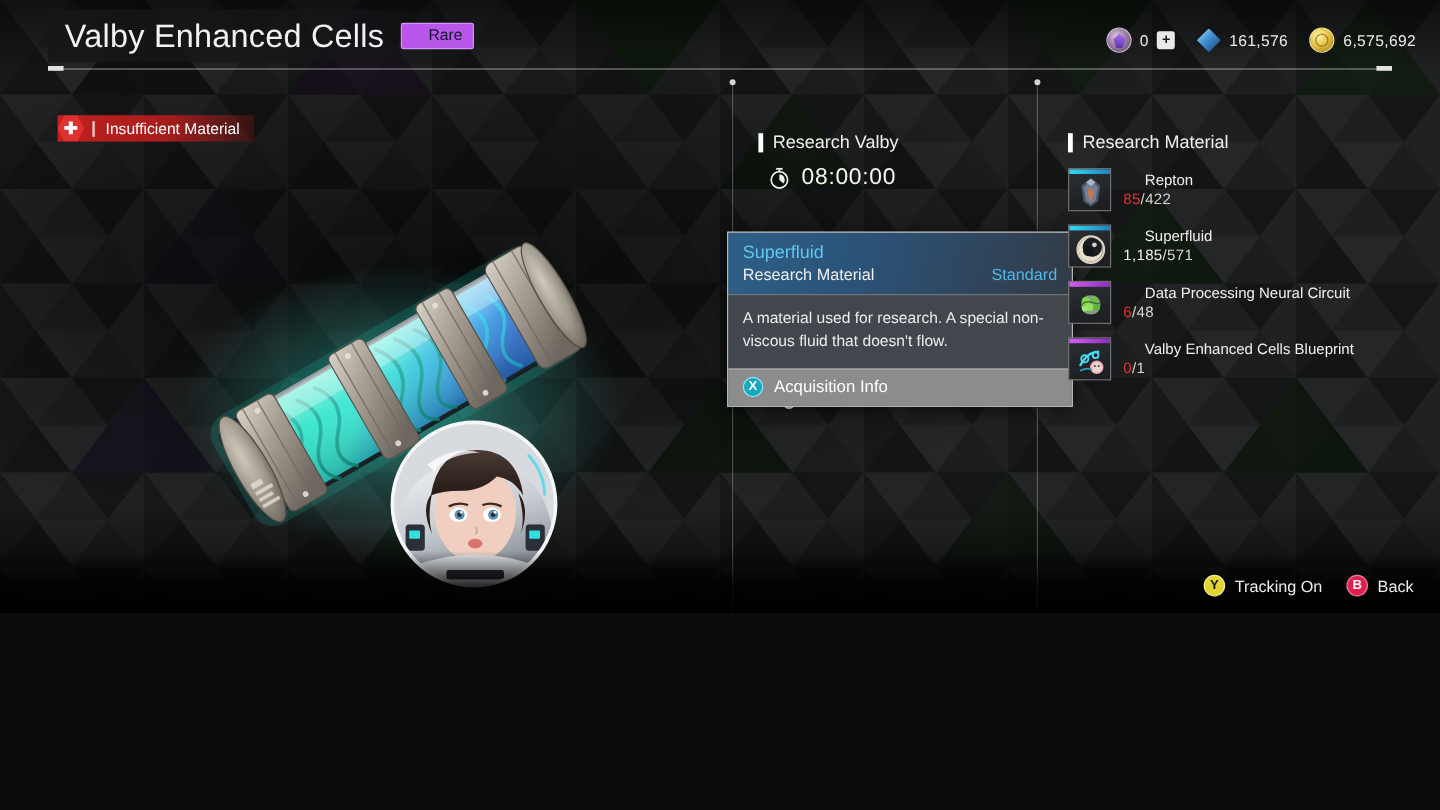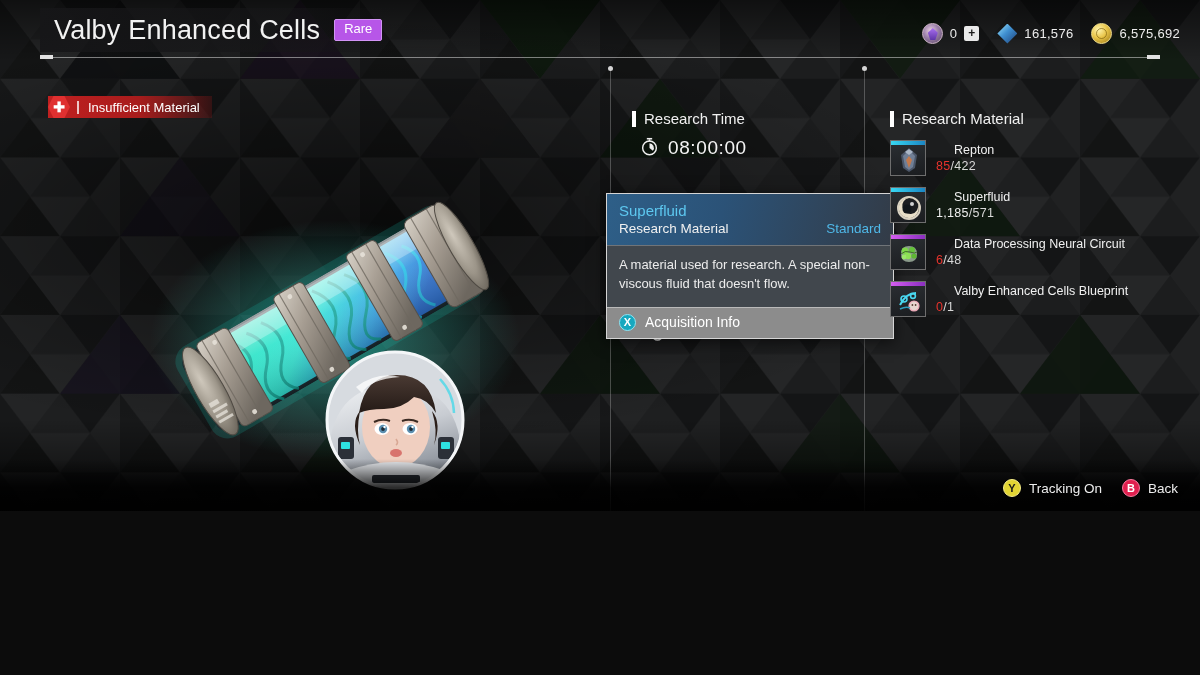--- a/index.html
+++ b/index.html
@@ -51,23 +51,23 @@
   }
   #page-title {
     font-size: 27px;
     font-weight: 400;
     color: #f2f2f2;
     letter-spacing: 0.2px;
     white-space: nowrap;
   }
   #rarity-badge {
     margin-left: 14px;
-    padding: 2px 9px 3px 9px;
+    padding: 2px 9px 3px 22px;
     font-size: 13px;
-    color: #ffffff;
+    color: #0f172a;
     background: #b756e8;
     border: 1px solid #d294f5;
     border-radius: 2px;
     line-height: 1.15;
   }
 
   
   #currency-bar {
     position: absolute;
     right: 20px; top: 23px;
@@ -150,21 +150,21 @@
   .vdiv:before { top: -2px; }
   .vdiv:after { bottom: -2px; }
   #vdiv-1 { left: 610px; top: 68px; height: 537px; }
   #vdiv-2 { left: 864px; top: 68px; height: 537px; }
 
   
   #research-time-block { position: absolute; left: 632px; top: 110px; }
   .sec-head { display: flex; align-items: center; }
   .sec-bar { width: 4px; height: 16px; background: #ffffff; margin-right: 8px; }
   .sec-title { font-size: 15px; color: #f0f0f0; }
-  #time-row { display: flex; margin-top: 10px; margin-left: 8px; }
+  #time-row { display: flex; align-items: center; margin-top: 10px; margin-left: 8px; }
   #timer-icon { width: 19px; height: 19px; margin-right: 9px; }
   #time-value { font-size: 19px; color: #f4f4f4; letter-spacing: 0.6px; }
 
   
   #rank-line {
     position: absolute; left: 648px; top: 322px;
     display: flex; align-items: center;
   }
   #rank-icon { width: 19px; height: 20px; margin-right: 9px; }
   #rank-text { font-size: 15px; color: #f0f0f0; }
@@ -506,21 +506,21 @@
       </g>
     </svg>
   </div>
 
   <div class="vdiv" id="vdiv-1"></div>
   <div class="vdiv" id="vdiv-2"></div>
 
   <div id="research-time-block">
     <div class="sec-head">
       <span class="sec-bar"></span>
-      <span class="sec-title">Research Time</span>
+      <span class="sec-title">Research Valby</span>
     </div>
     <div id="time-row">
       <span id="timer-icon">
         <svg width="19" height="19" viewBox="0 0 20 20" xmlns="http://www.w3.org/2000/svg">
           <circle cx="10" cy="11.5" r="7.2" fill="none" stroke="#f0f0f0" stroke-width="1.5"></circle>
           <rect x="7.2" y="1" width="5.6" height="1.6" fill="#f0f0f0"></rect>
           <rect x="9.2" y="2.4" width="1.6" height="2.2" fill="#f0f0f0"></rect>
           <path d="M10,11.5 L10,6.6 A4.9,4.9 0 0 1 13.5,14.6 Z" fill="#f0f0f0"></path>
         </svg>
       </span>

